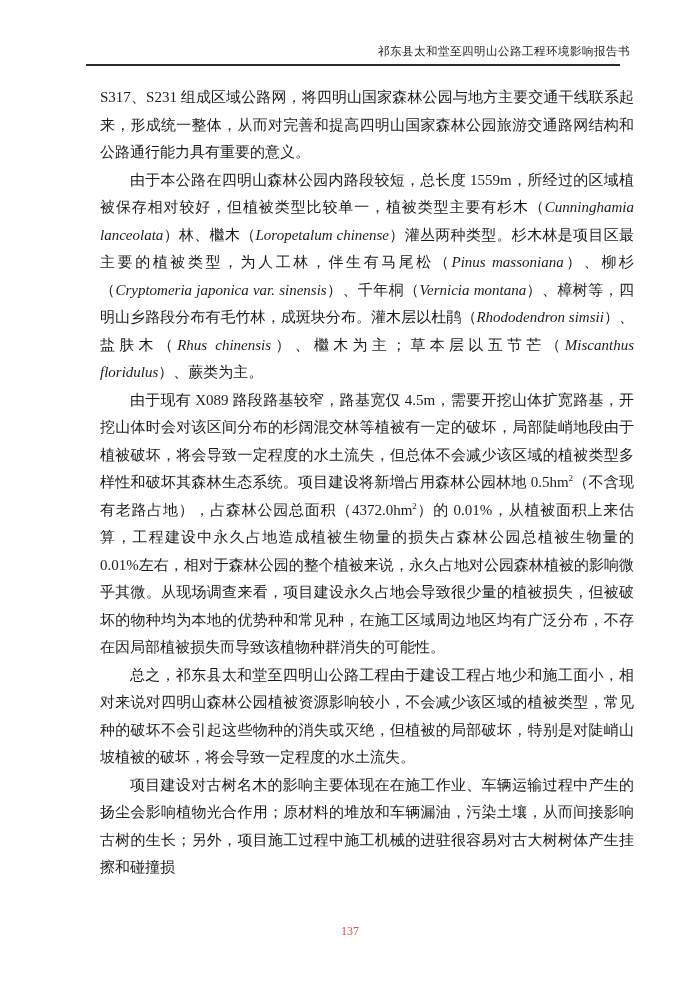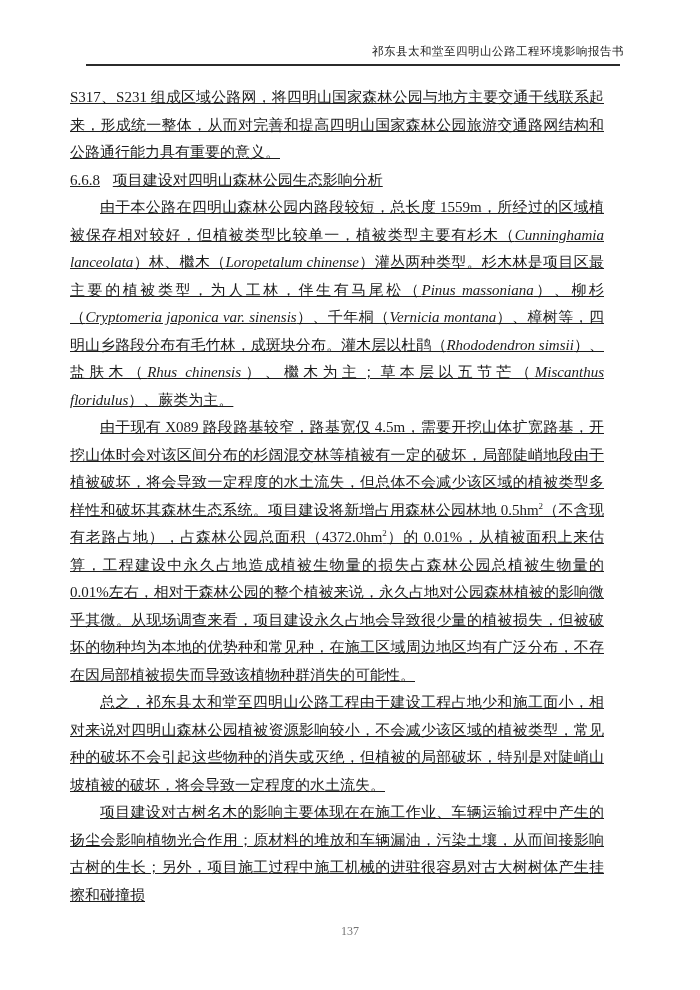--- a/index.html
+++ b/index.html
@@ -14,44 +14,43 @@
     margin: 0 auto;
     background: #ffffff;
     font-family: "Liberation Serif", "DejaVu Serif", serif;
     color: #1c1c1c;
     overflow: hidden;
     box-sizing: border-box;
   }
   .running-header {
     position: absolute;
     top: 44px;
-    left: 90px;
+    left: 96px;
     width: 534px;
     text-align: right;
     font-size: 11.5px;
     letter-spacing: 0.5px;
     color: #222222;
     white-space: nowrap;
   }
   .header-rule {
     position: absolute;
     top: 64px;
     left: 86px;
     width: 534px;
     height: 0;
     border-top: 2px solid #2b2b2b;
   }
   .content {
     position: absolute;
     top: 84px;
-    left: 70px;
+    left: 100px;
     width: 534px;
     font-size: 15px;
     line-height: 27.5px;
-    text-decoration: underline;
   }
   .para {
     margin: 0;
     text-align: justify;
     word-break: break-word;
   }
   .para.indent {
     text-indent: 2em;
   }
   .heading {
@@ -71,35 +70,34 @@
     line-height: 0;
     vertical-align: super;
   }
   .page-footer {
     position: absolute;
     top: 924px;
     left: 0;
     width: 700px;
     text-align: center;
     font-size: 12px;
-    color: #737373;
+    color: #ef4444;
   }
 </style>
 </head>
 <body>
 
 <div class="page">
 
   <div class="running-header">祁东县太和堂至四明山公路工程环境影响报告书</div>
 
   <div class="header-rule"></div>
 
   <div class="content">
       <p class="para"><span>S317、S231 组成区域公路网，将四明山国家森林公园与地方主要交通干线联系起来，形成统一整体，从而对完善和提高四明山国家森林公园旅游交通路网结构和公路通行能力具有重要的意义。</span></p>
-      <div class="heading"><span class="h-num">6.6.8</span><span class="h-title">项目建设对四明山森林公园生态影响分析</span></div>
       <p class="para indent"><span>由于本公路在四明山森林公园内路段较短，总长度 1559m，所经过的区域植被保存相对较好，但植被类型比较单一，植被类型主要有杉木（</span><i>Cunninghamia lanceolata</i><span>）林、檵木（</span><i>Loropetalum chinense</i><span>）灌丛两种类型。杉木林是项目区最主要的植被类型，为人工林，伴生有马尾松（</span><i>Pinus massoniana</i><span>）、柳杉（</span><i>Cryptomeria japonica var. sinensis</i><span>）、千年桐（</span><i>Vernicia montana</i><span>）、樟树等，四明山乡路段分布有毛竹林，成斑块分布。灌木层以杜鹃（</span><i>Rhododendron simsii</i><span>）、盐肤木（</span><i>Rhus chinensis</i><span>）、檵木为主；草本层以五节芒（</span><i>Miscanthus floridulus</i><span>）、蕨类为主。</span></p>
       <p class="para indent"><span>由于现有 X089 路段路基较窄，路基宽仅 4.5m，需要开挖山体扩宽路基，开挖山体时会对该区间分布的杉阔混交林等植被有一定的破坏，局部陡峭地段由于植被破坏，将会导致一定程度的水土流失，但总体不会减少该区域的植被类型多样性和破坏其森林生态系统。项目建设将新增占用森林公园林地 0.5hm</span><sup>2</sup><span>（不含现有老路占地），占森林公园总面积（4372.0hm</span><sup>2</sup><span>）的 0.01%，从植被面积上来估算，工程建设中永久占地造成植被生物量的损失占森林公园总植被生物量的 0.01%左右，相对于森林公园的整个植被来说，永久占地对公园森林植被的影响微乎其微。从现场调查来看，项目建设永久占地会导致很少量的植被损失，但被破坏的物种均为本地的优势种和常见种，在施工区域周边地区均有广泛分布，不存在因局部植被损失而导致该植物种群消失的可能性。</span></p>
       <p class="para indent"><span>总之，祁东县太和堂至四明山公路工程由于建设工程占地少和施工面小，相对来说对四明山森林公园植被资源影响较小，不会减少该区域的植被类型，常见种的破坏不会引起这些物种的消失或灭绝，但植被的局部破坏，特别是对陡峭山坡植被的破坏，将会导致一定程度的水土流失。</span></p>
       <p class="para indent"><span>项目建设对古树名木的影响主要体现在在施工作业、车辆运输过程中产生的扬尘会影响植物光合作用；原材料的堆放和车辆漏油，污染土壤，从而间接影响古树的生长；另外，项目施工过程中施工机械的进驻很容易对古大树树体产生挂擦和碰撞损</span></p>
     </div>
 
   <div class="page-footer">137</div>
 
 </div>
 

